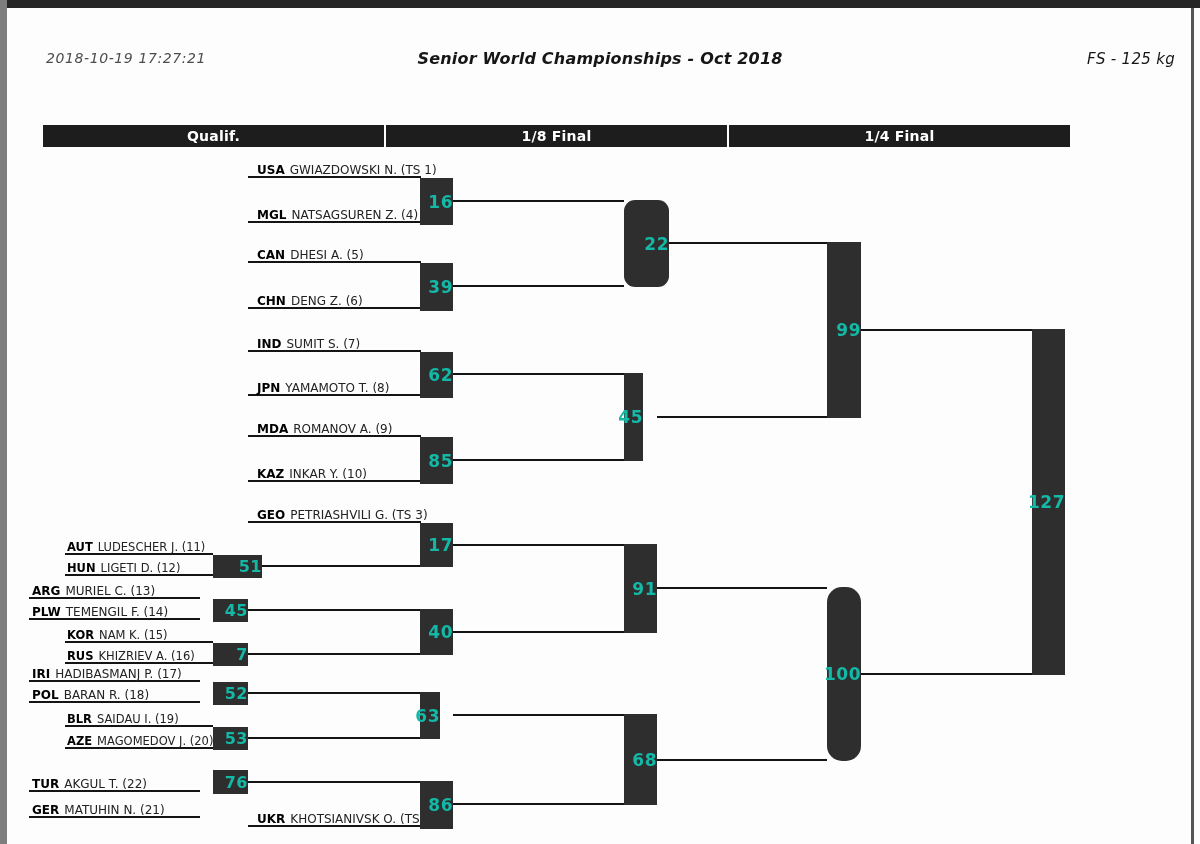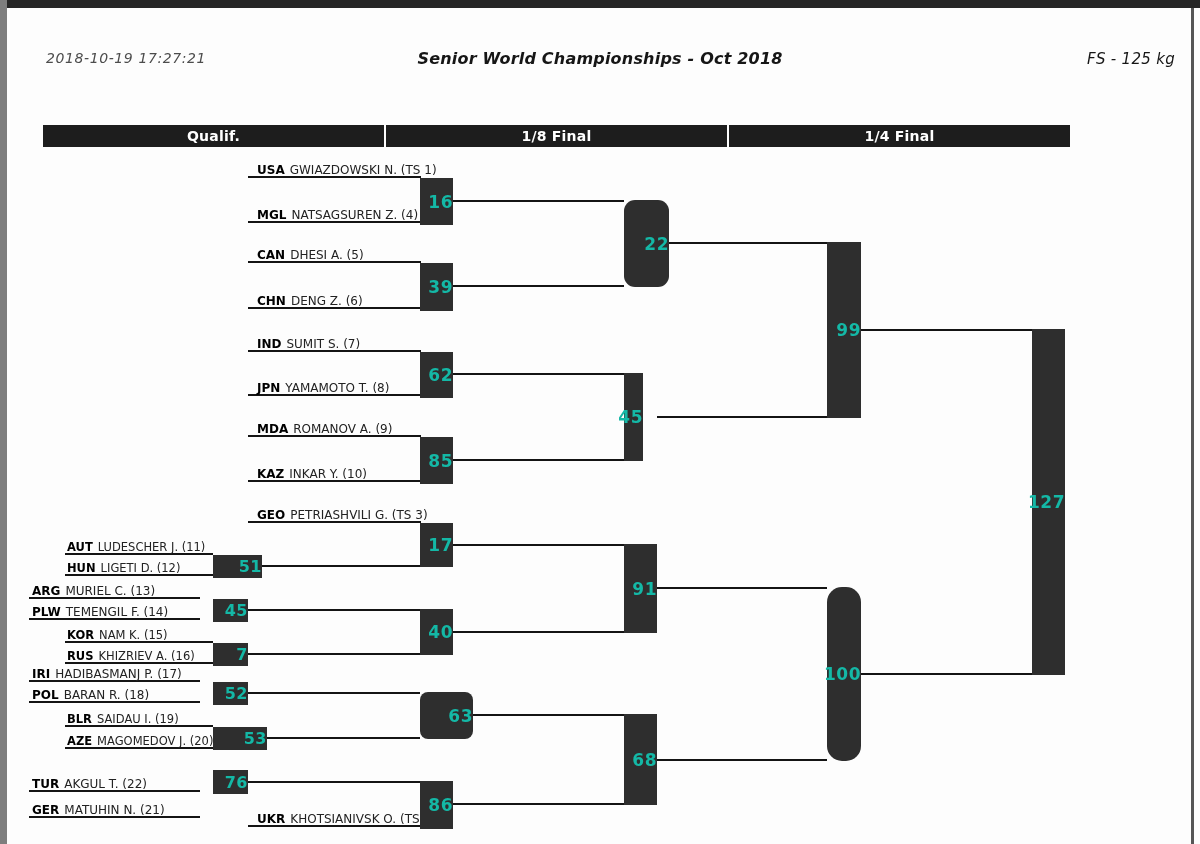--- a/index.html
+++ b/index.html
@@ -99,21 +99,21 @@
       </div>
       <div class="match qualif" style="left: 213px; width: 35px; top: 599px; height: 23px;">
         <span>45</span>
       </div>
       <div class="match qualif" style="left: 213px; width: 35px; top: 643px; height: 23px;">
         <span>7</span>
       </div>
       <div class="match qualif" style="left: 213px; width: 35px; top: 682px; height: 23px;">
         <span>52</span>
       </div>
-      <div class="match qualif" style="left: 213px; width: 35px; top: 727px; height: 23px; padding-left: 19px;">
+      <div class="match qualif" style="left: 213px; width: 35px; top: 727px; height: 23px;">
         <span>53</span>
       </div>
       <div class="match qualif" style="left: 213px; width: 35px; top: 770px; height: 24px;">
         <span>76</span>
       </div>
       <div class="match r18" style="left: 420px; width: 33px; top: 178px; height: 47px;">
         <span>16</span>
       </div>
       <div class="match r18" style="left: 420px; width: 33px; top: 263px; height: 48px;">
         <span>39</span>
@@ -123,21 +123,21 @@
       </div>
       <div class="match r18" style="left: 420px; width: 33px; top: 437px; height: 47px;">
         <span>85</span>
       </div>
       <div class="match r18" style="left: 420px; width: 33px; top: 523px; height: 44px;">
         <span>17</span>
       </div>
       <div class="match r18" style="left: 420px; width: 33px; top: 609px; height: 46px;">
         <span>40</span>
       </div>
-      <div class="match r18" style="left: 420px; width: 53px; top: 692px; height: 47px; border-radius: 8px;">
+      <div class="match r18" style="left: 420px; width: 20px; top: 692px; height: 47px;">
         <span>63</span>
       </div>
       <div class="match r18" style="left: 420px; width: 33px; top: 781px; height: 48px;">
         <span>86</span>
       </div>
       <div class="match r14" style="left: 624px; width: 45px; top: 200px; height: 87px; border-radius: 11px;">
         <span>22</span>
       </div>
       <div class="match r14" style="left: 624px; width: 19px; top: 373px; height: 88px;">
         <span>45</span>

